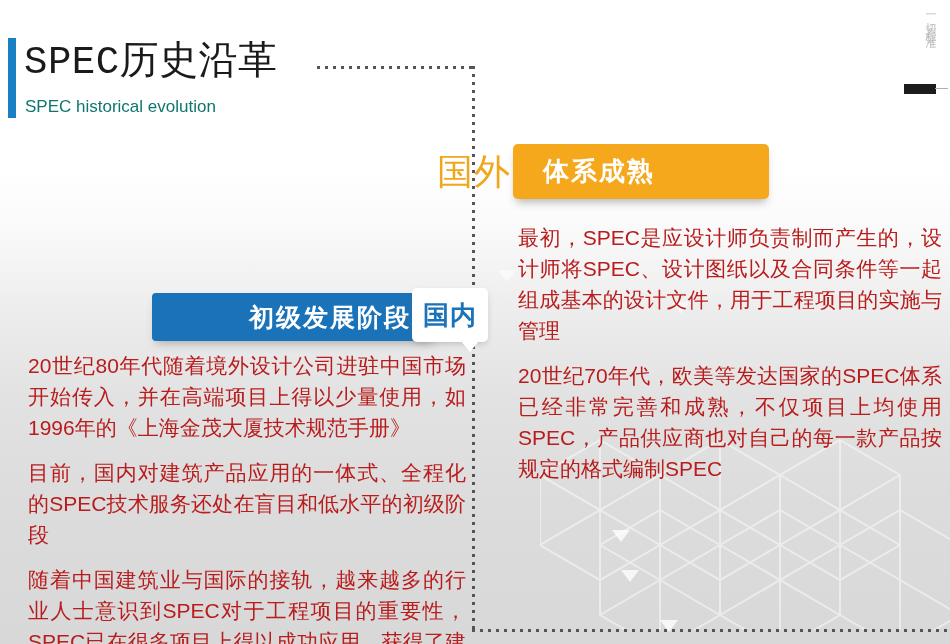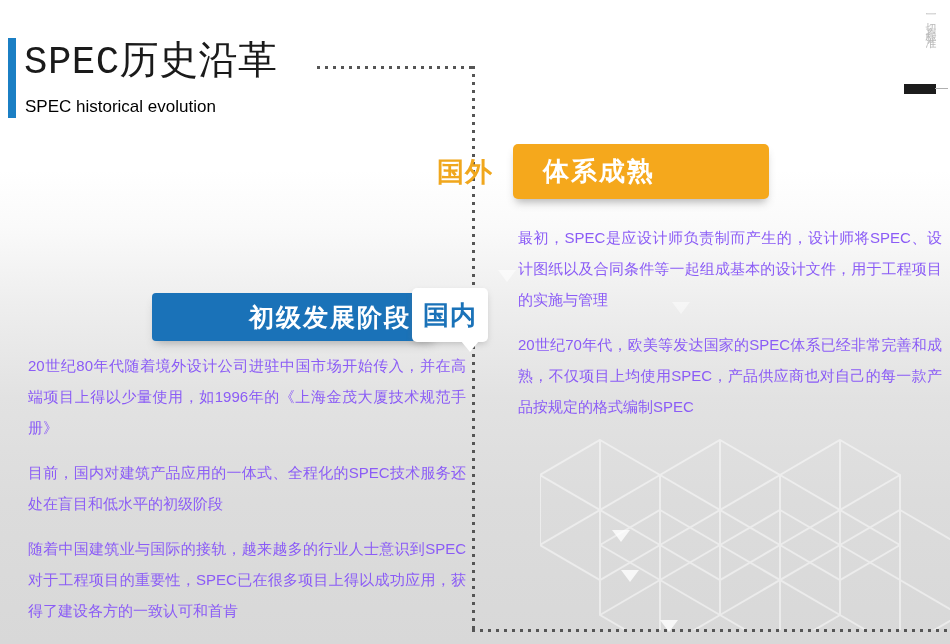--- a/index.html
+++ b/index.html
@@ -45,21 +45,21 @@
     background:#1b7fc4;
   }
   .title-cn {
     position:absolute; left:24px; top:33px;
     font-size:39px; color:#1a1a1a; letter-spacing:.5px;
     font-family:Liberation Mono, monospace;
     white-space:nowrap;
   }
   .title-en {
     position:absolute; left:25px; top:97px;
-    font-size:17px; color:#000000; letter-spacing:0px;
+    font-size:17px; color:#0f766e; letter-spacing:0px;
     white-space:nowrap;
   }
 
   
   .brand-vert {
     position:absolute; right:14px; top:8px;
     writing-mode:vertical-rl;
     font-size:11px; letter-spacing:5px;
     color:#b9b9b9;
     line-height:1;
@@ -86,21 +86,21 @@
   }
   .dot-h-bottom {
     position:absolute; left:472px; top:629px; width:478px; height:3px;
     background-image:linear-gradient(to right,#555 0 3px,transparent 3px 8px);
     background-size:8px 3px; background-repeat:repeat-x;
   }
 
   
   .tag-abroad {
     position:absolute; left:437px; top:152px;
-    font-size:27px; font-weight:bold; color:#f0a71d;
+    font-size:36px; font-weight:normal; color:#f0a71d;
     letter-spacing:1px; line-height:40px;
   }
   .bar-orange {
     position:absolute; left:513px; top:144px; width:256px; height:55px;
     background:#f5a81c;
     border-radius:5px;
     box-shadow:0 6px 9px -3px rgba(90,90,90,.45);
   }
   .bar-orange .bar-label {
     position:absolute; left:30px; top:0; height:55px; line-height:55px;
@@ -138,23 +138,23 @@
   }
 
   
   .col {
     position:absolute;
   }
   .col-left  { left:28px;  top:350px; width:438px; }
   .col-right { left:518px; top:222px; width:424px; }
 
   .para {
-    font-size:15px;
+    font-size:21px;
     line-height:31px;
-    color:#8b5cf6;
+    color:#b91c1c;
     margin-bottom:14px;
     text-align:justify;
     letter-spacing:0px;
   }
 </style>
 </head>
 <body>
 
 <div id="slide">
 

